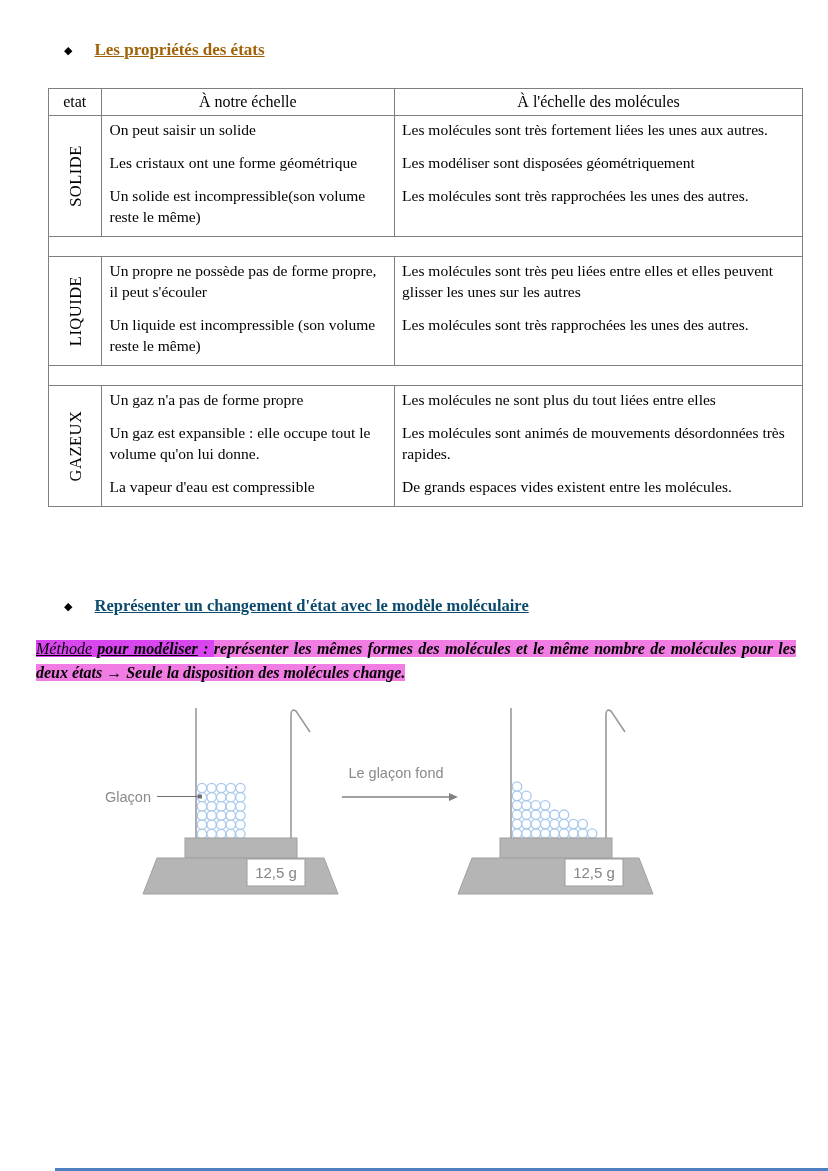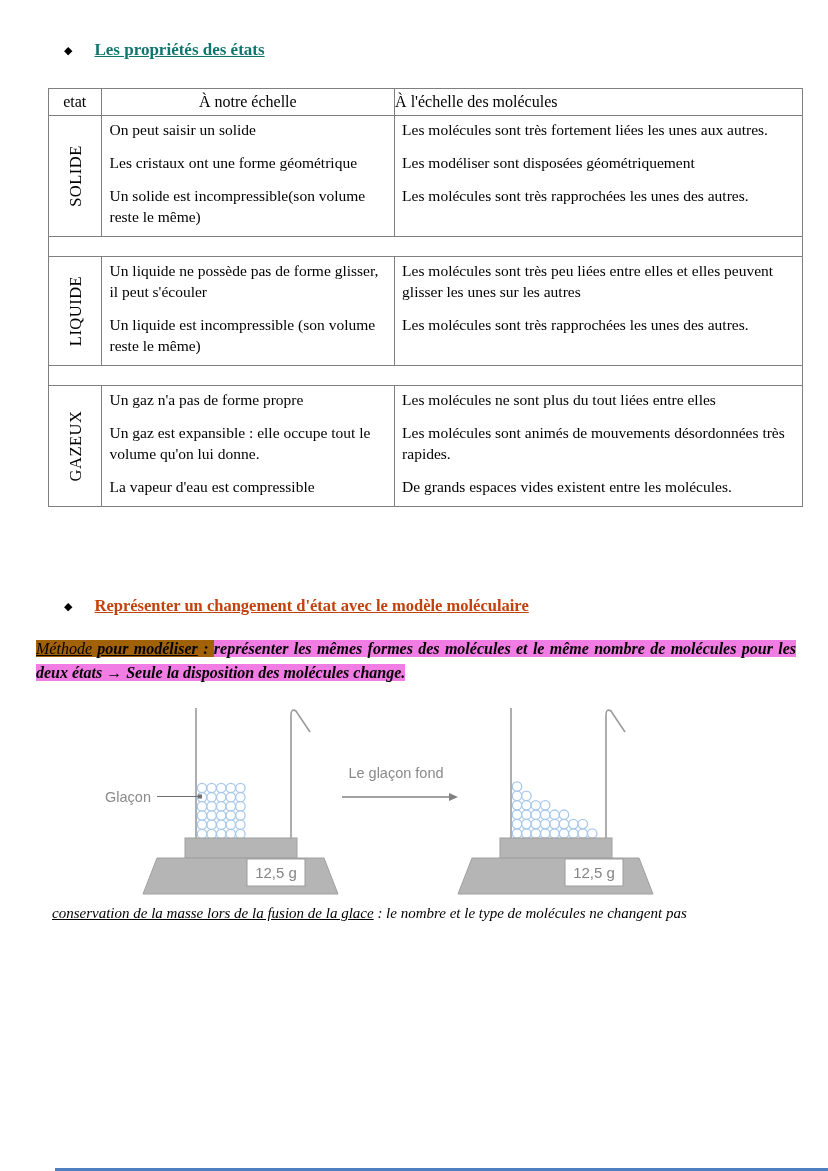--- a/index.html
+++ b/index.html
@@ -5,40 +5,40 @@
   html,body{margin:0;padding:0;background:#fff;}
   .page{position:relative;width:828px;height:1171px;background:#ffffff;overflow:hidden;
         font-family:"Liberation Serif", serif;color:#000;}
 
   
   .heading{position:absolute;display:flex;align-items:center;gap:22px;}
   .h1{top:40px;left:64px;}
   .h2{top:596px;left:64px;}
   .diamond{font-size:11px;color:#000;line-height:1;}
   .heading .txt{font-weight:bold;text-decoration:underline;font-size:17px;}
-  .h1 .txt{color:#0f766e;}
-  .h2 .txt{color:#c2410c;font-size:16.5px;}
+  .h1 .txt{color:#a16207;}
+  .h2 .txt{color:#0c4a6e;font-size:16.5px;}
 
   
   table.props{position:absolute;top:88px;left:48px;width:755px;border-collapse:separate;
       border-spacing:0;border:1px solid #7f7f7f;table-layout:fixed;font-size:15.5px;line-height:21px;}
   table.props td{vertical-align:top;}
   td.cstate{width:50px;border-right:1px solid #7f7f7f;position:relative;}
   td.c2{width:284px;border-right:1px solid #7f7f7f;padding:3px 6px 9px 8px;}
   td.c3{width:395px;padding:3px 4px 9px 7px;}
   tr.hdr td{border-bottom:1px solid #7f7f7f;text-align:center;vertical-align:middle;
       font-size:16px;padding:2px 0 3px 0;}
   tr.spacer td{height:19px;border-top:1px solid #7f7f7f;border-bottom:1px solid #7f7f7f;padding:0;}
   .rot{position:absolute;top:50%;left:50%;transform:translate(-50%,-50%) rotate(-90deg);
       white-space:nowrap;font-size:16.5px;letter-spacing:0.5px;}
 
   
   .method{position:absolute;top:637px;left:36px;width:760px;font-size:16px;line-height:23.5px;
       font-style:italic;text-align:justify;}
-  .method .gray{background:#a16207;}
+  .method .gray{background:#d946ef;}
   .method .pink{background:#f17ce3;font-weight:bold;}
   .method .lbl-i{text-decoration:underline;}
   .method .lbl-b{font-weight:bold;text-decoration:underline;}
   .method .colon{font-weight:bold;}
 
   
   .diagram{position:absolute;top:698px;left:0;}
   .dgtext{font-family:"Liberation Sans", sans-serif;fill:#8a8a8a;font-size:14.5px;}
   .masstext{font-family:"Liberation Sans", sans-serif;fill:#858585;font-size:15px;}
 
@@ -58,21 +58,21 @@
   <div class="heading h1">
     <span class="diamond">◆</span>
     <span class="txt">Les propriétés des états </span>
   </div>
 
   <table class="props">
     <tbody>
         <tr class="hdr">
       <td class="cstate">etat</td>
       <td class="c2" style="vertical-align:middle;">À notre échelle</td>
-      <td class="c3" style="text-align:left;vertical-align:middle;">À l'échelle des molécules</td>
+      <td class="c3" style="text-align:center;vertical-align:middle;">À l'échelle des molécules</td>
     </tr>
 
     <tr>
       <td class="cstate" rowspan="3">
         <span class="rot">SOLIDE</span>
       </td>
       <td class="c2">On peut saisir un solide</td>
       <td class="c3">Les molécules sont très fortement liées les unes aux autres.</td>
     </tr>
     <tr>
@@ -85,21 +85,21 @@
     </tr>
 
     <tr class="spacer">
           <td colspan="3"></td>
         </tr>
 
     <tr>
       <td class="cstate" rowspan="2">
         <span class="rot">LIQUIDE</span>
       </td>
-      <td class="c2">Un liquide ne possède pas de forme glisser, il peut s'écouler</td>
+      <td class="c2">Un propre ne possède pas de forme propre, il peut s'écouler</td>
       <td class="c3">Les molécules sont très peu liées entre elles et elles peuvent glisser les unes sur les autres</td>
     </tr>
     <tr>
       <td class="c2">Un  liquide est incompressible (son volume reste le même)</td>
       <td class="c3">Les molécules sont  très rapprochées les unes des autres.</td>
     </tr>
 
     <tr class="spacer">
           <td colspan="3"></td>
         </tr>
@@ -215,16 +215,15 @@
         <circle cx="526.4" cy="97.9" r="4.7" fill="#fdfeff" stroke="#a9c8e9" stroke-width="1.3"></circle>
         <circle cx="517" cy="88.5" r="4.7" fill="#fdfeff" stroke="#a9c8e9" stroke-width="1.3"></circle>
       </g>
 
     <rect x="500" y="140" width="112" height="20" fill="#b5b5b5" stroke="#a0a0a0"></rect>
     <polygon points="472,160 639,160 653,196 458,196" fill="#b5b5b5" stroke="#a0a0a0"></polygon>
     <rect x="565" y="161" width="58" height="27" fill="#ffffff" stroke="#9b9b9b"></rect>
     <text x="594" y="180" text-anchor="middle" class="masstext">12,5 g</text>
   </svg>
 
-  <div class="caption"><span class="ul">conservation de la masse lors de la fusion de la glace</span><span> : le nombre et le type de molécules ne changent pas</span></div>
 
   <div class="bottom-rule"></div>
 </div>
 
 </body></html>

